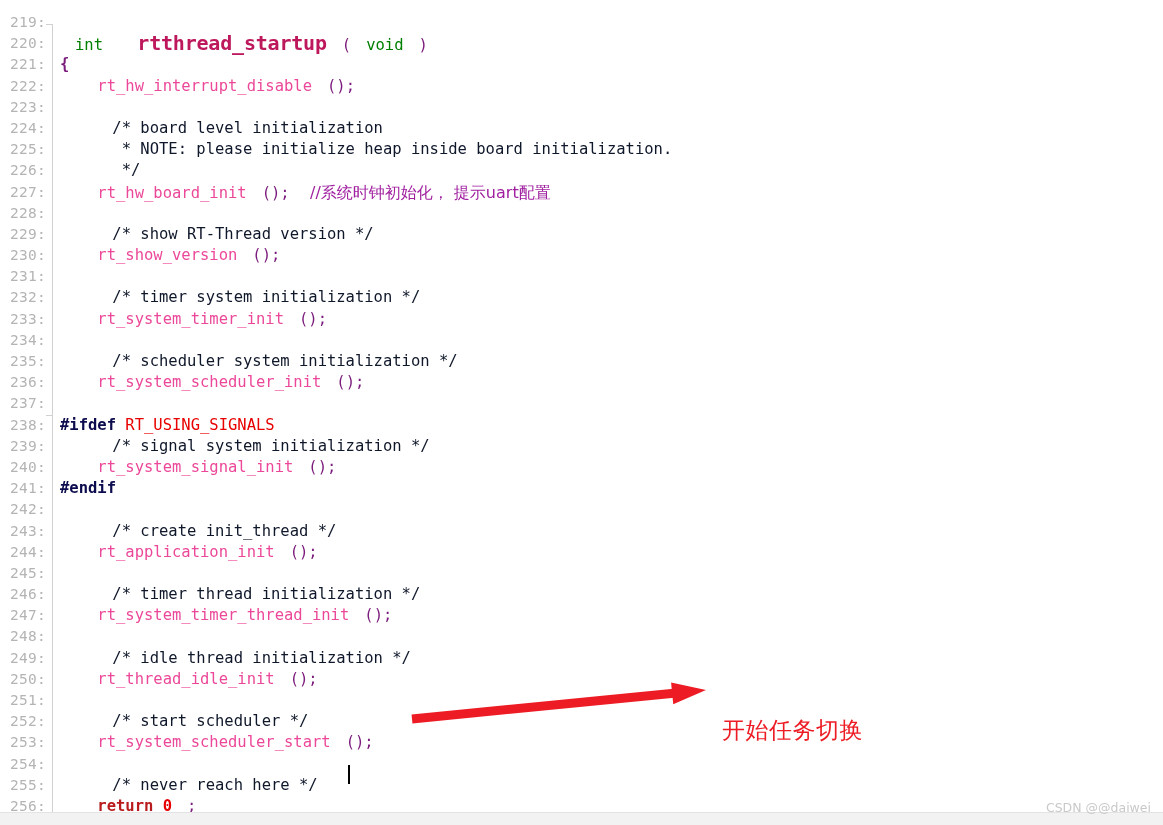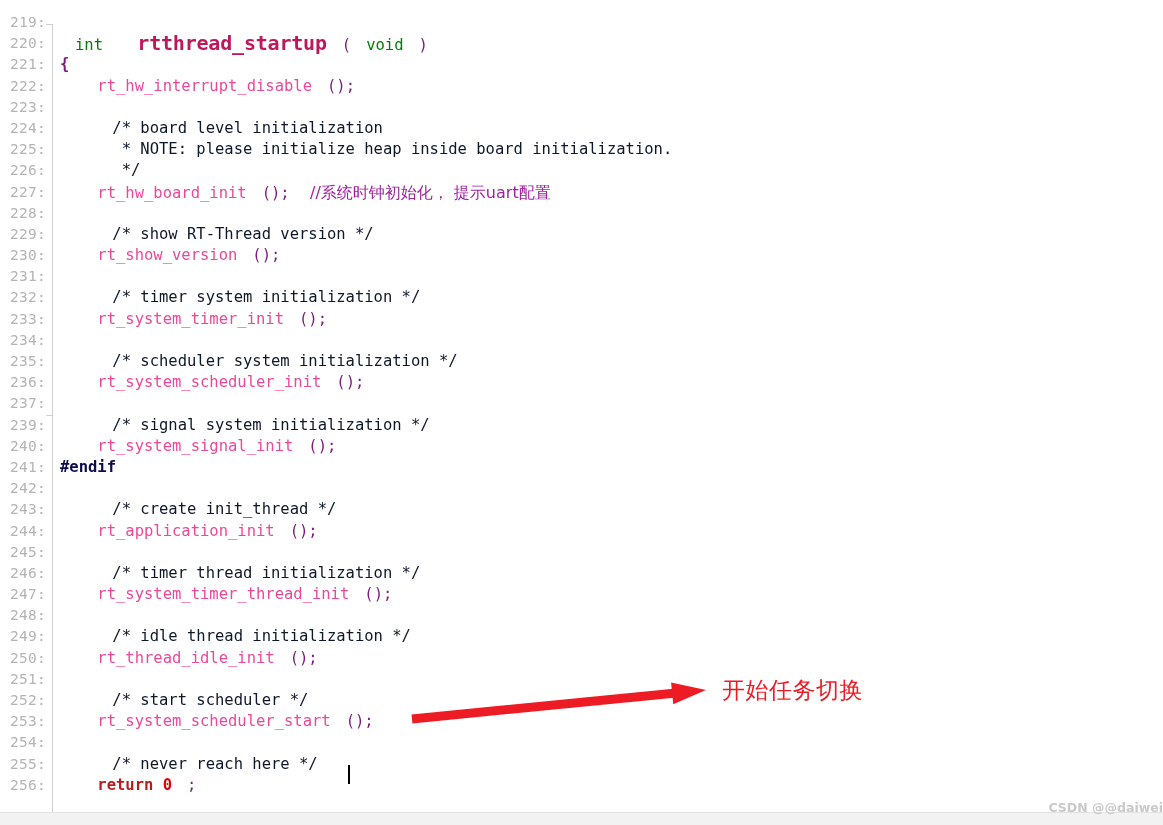--- a/index.html
+++ b/index.html
@@ -121,47 +121,46 @@
     position: absolute;
     left: 0;
     top: 0;
     width: 1163px;
     height: 825px;
     pointer-events: none;
   }
   .annot-text {
     position: absolute;
     left: 722px;
-    top: 675px;
+    top: 715px;
     font-family: "DejaVu Sans", "Liberation Sans", sans-serif;
     font-size: 23px;
     color: #ed1c24;
     white-space: nowrap;
     letter-spacing: 0.5px;
   }
 
   
   .bottom-bar {
     position: absolute;
     left: 0;
     top: 812px;
     width: 1163px;
     height: 13px;
     background: #f2f2f2;
     border-top: 1px solid #e3e3e3;
   }
   .watermark {
     position: absolute;
-    right: 0;
+    right: 12px;
     top: 800px;
     font-family: "DejaVu Sans", "Liberation Sans", sans-serif;
     font-size: 12.5px;
     color: #c9c9c9;
     white-space: nowrap;
-    font-weight: bold;
   }
 </style>
 </head>
 <body>
 
 <div id="editor">
 
   <div class="code-area">
     <div class="fold-guide"></div>
     <div class="fold-tick-top"></div>
@@ -179,20 +178,21 @@
         <div class="line"><span class="gutter">228:</span><span class="content"></span></div>
         <div class="line"><span class="gutter">229:</span><span class="content"><span class="t-comment">    /* show RT-Thread version */</span></span></div>
         <div class="line"><span class="gutter">230:</span><span class="content"><span class="t-call">    rt_show_version</span><span class="t-punct">();</span></span></div>
         <div class="line"><span class="gutter">231:</span><span class="content"></span></div>
         <div class="line"><span class="gutter">232:</span><span class="content"><span class="t-comment">    /* timer system initialization */</span></span></div>
         <div class="line"><span class="gutter">233:</span><span class="content"><span class="t-call">    rt_system_timer_init</span><span class="t-punct">();</span></span></div>
         <div class="line"><span class="gutter">234:</span><span class="content"></span></div>
         <div class="line"><span class="gutter">235:</span><span class="content"><span class="t-comment">    /* scheduler system initialization */</span></span></div>
         <div class="line"><span class="gutter">236:</span><span class="content"><span class="t-call">    rt_system_scheduler_init</span><span class="t-punct">();</span></span></div>
         <div class="line"><span class="gutter">237:</span><span class="content"></span></div>
+        <div class="line"><span class="gutter">238:</span><span class="content"><span class="t-pp">#ifdef </span><span class="t-macro">RT_USING_SIGNALS</span></span></div>
         <div class="line"><span class="gutter">239:</span><span class="content"><span class="t-comment">    /* signal system initialization */</span></span></div>
         <div class="line"><span class="gutter">240:</span><span class="content"><span class="t-call">    rt_system_signal_init</span><span class="t-punct">();</span></span></div>
         <div class="line"><span class="gutter">241:</span><span class="content"><span class="t-pp">#endif</span></span></div>
         <div class="line"><span class="gutter">242:</span><span class="content"></span></div>
         <div class="line"><span class="gutter">243:</span><span class="content"><span class="t-comment">    /* create init_thread */</span></span></div>
         <div class="line"><span class="gutter">244:</span><span class="content"><span class="t-call">    rt_application_init</span><span class="t-punct">();</span></span></div>
         <div class="line"><span class="gutter">245:</span><span class="content"></span></div>
         <div class="line"><span class="gutter">246:</span><span class="content"><span class="t-comment">    /* timer thread initialization */</span></span></div>
         <div class="line"><span class="gutter">247:</span><span class="content"><span class="t-call">    rt_system_timer_thread_init</span><span class="t-punct">();</span></span></div>
         <div class="line"><span class="gutter">248:</span><span class="content"></span></div>

